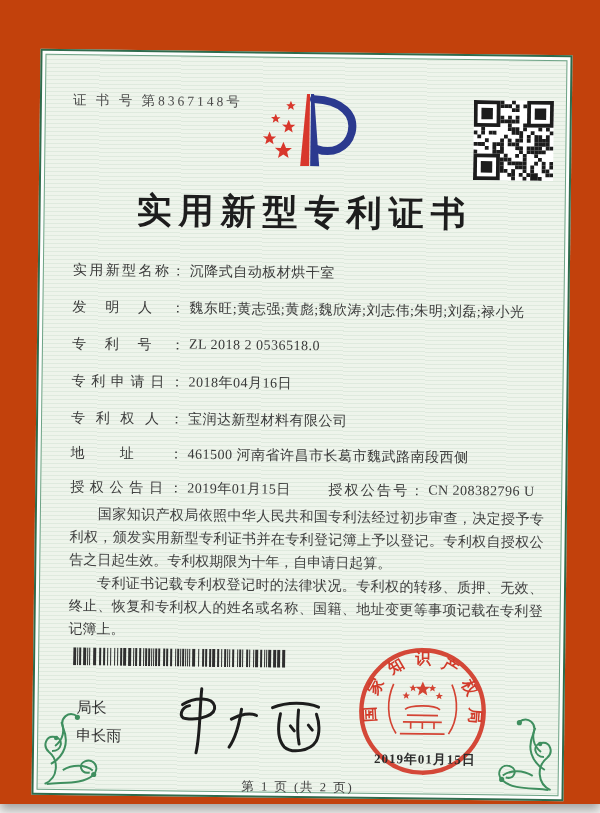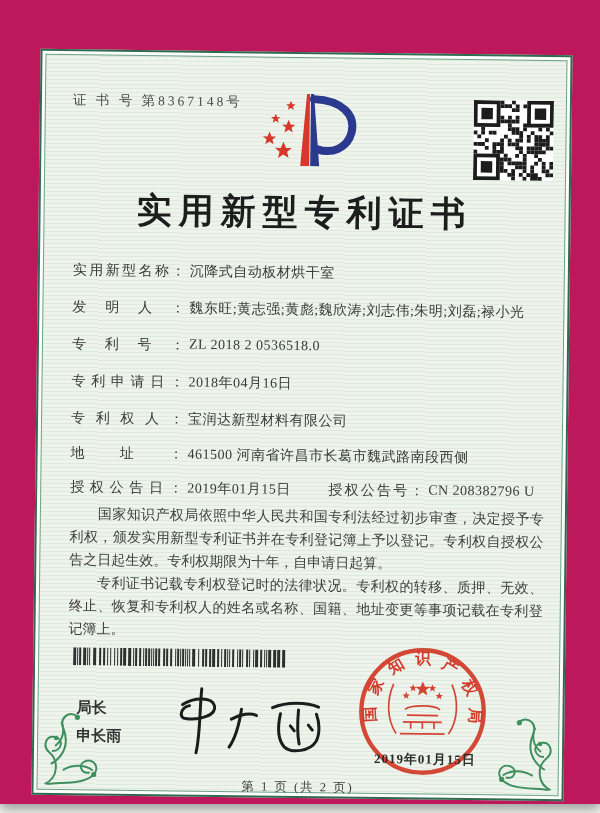--- a/index.html
+++ b/index.html
@@ -1,21 +1,21 @@
 <!DOCTYPE html>
 <html><head>
 <meta charset="utf-8">
 <style>
   html,body{margin:0;padding:0;}
   body{
     width:600px;height:813px;background:#f6f6f4;overflow:hidden;
     font-family:"Liberation Serif","DejaVu Serif",serif;
   }
   .paper{
-    position:absolute;left:0;top:0;width:600px;height:804px;background:#be185d;
+    position:absolute;left:0;top:0;width:600px;height:804px;background:#c2410c;
     box-shadow:0 6px 10px rgba(80,80,80,.5);
   }
   .cert{
     position:absolute;left:36px;top:52px;width:528px;height:742px;
     border:2px solid #2e6b4c;transform:rotate(.7deg);transform-origin:50% 50%;
     background:#fdfefd;
   }
   .cert-inner{
     position:absolute;inset:3px;border:1px solid #6da386;
     background:
@@ -41,21 +41,21 @@
   .paras{left:29px;top:447px;width:474px;font-size:14px;line-height:23px;
     text-align:justify;color:#3f3f3f;}
   .paras p{margin:0;text-indent:2em;}
   .barcode{left:34px;top:592px;width:216px;height:18px;}
   .seal{left:316px;top:584px;width:136px;height:136px;}
   .seal-date{
     left:322px;top:691px;width:130px;text-align:center;font-size:13px;
     letter-spacing:1px;color:#2c2c2c;font-weight:600;
   }
   .director{left:38px;top:638px;font-family:"Liberation Sans","DejaVu Sans",sans-serif;
-    font-size:15px;color:#333;line-height:28px;font-weight:700;}
+    font-size:15px;color:#333;line-height:28px;font-weight:400;}
   .signature{left:130px;top:622px;width:170px;height:82px;}
   .footer{left:0;right:0;top:721px;text-align:center;font-size:12.5px;color:#3d3d3d;letter-spacing:2px;}
   .logo{left:198px;top:28px;width:132px;height:106px;}
   .qr{left:428px;top:40px;width:80px;height:80px;background:#fff;}
   .flourish{width:92px;height:92px;}
   .fl-left{left:1px;bottom:1px;}
   .fl-right{right:1px;bottom:1px;transform:scaleX(-1);}
 </style>
 </head>
 <body>

